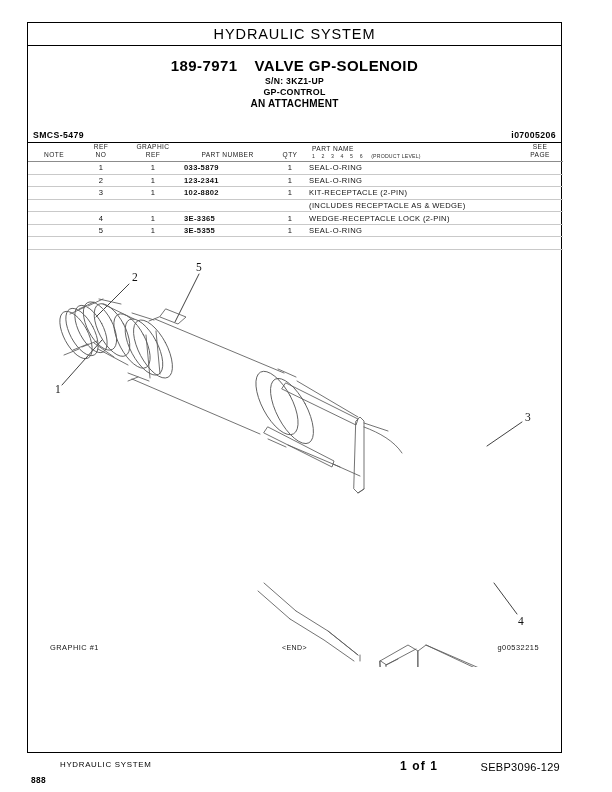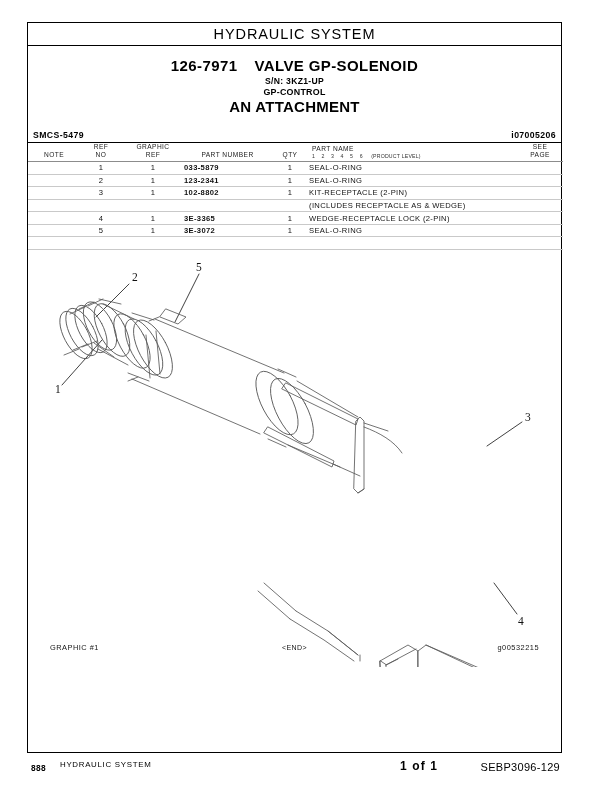--- a/index.html
+++ b/index.html
@@ -85,21 +85,21 @@
   .tb-line4 {
     text-align: center;
     margin-top: 1px;
     font-size: 8.9px;
     font-weight: bold;
     letter-spacing: 0.25px;
   }
   .tb-line5 {
     text-align: center;
     margin-top: 1px;
-    font-size: 15px;
+    font-size: 10px;
     font-weight: bold;
     letter-spacing: 0.25px;
   }
   .tb-bottom-row {
     position: absolute;
     left: 0;
     bottom: 2px;
     width: 100%;
     display: flex;
     justify-content: space-between;
@@ -223,21 +223,21 @@
   .page-footer {
     position: absolute;
     left: 27px;
     top: 759px;
     width: 535px;
     height: 16px;
   }
   .pf-num {
     position: absolute;
     left: 4px;
-    top: 4px;
+    top: 16px;
     font-size: 8.4px;
     font-weight: bold;
     letter-spacing: 0.3px;
   }
   .pf-sys {
     position: absolute;
     left: 33px;
     top: 1px;
     font-size: 7.9px;
     letter-spacing: 0.7px;
@@ -263,21 +263,21 @@
 <body>
 
 <div class="page-frame">
 
   <div class="sys-banner">
     <span class="sys-banner-text">HYDRAULIC SYSTEM</span>
   </div>
 
   <div class="title-block">
     <div class="tb-line1">
-      <span class="pn">126-7971</span><span>VALVE GP-SOLENOID</span>
+      <span class="pn">189-7971</span><span>VALVE GP-SOLENOID</span>
     </div>
     <div class="tb-line2">S/N: 3KZ1-UP</div>
     <div class="tb-line4">GP-CONTROL</div>
     <div class="tb-line5">AN ATTACHMENT</div>
 
     <div class="tb-bottom-row">
       <span class="smcs">SMCS-5479</span>
       <span class="doc-id">i07005206</span>
     </div>
   </div>
@@ -373,21 +373,21 @@
             <td class="c">1</td>
             <td class="pnum">3E-3365</td>
             <td class="c">1</td>
             <td class="pname">WEDGE-RECEPTACLE LOCK  (2-PIN)</td>
             <td class="c"></td>
           </tr>
           <tr>
             <td class="c"></td>
             <td class="c">5</td>
             <td class="c">1</td>
-            <td class="pnum">3E-3072</td>
+            <td class="pnum">3E-5355</td>
             <td class="c">1</td>
             <td class="pname">SEAL-O-RING</td>
             <td class="c"></td>
           </tr>
           <tr>
             <td class="c"></td>
             <td class="c"></td>
             <td class="c"></td>
             <td class="pnum"></td>
             <td class="c"></td>

